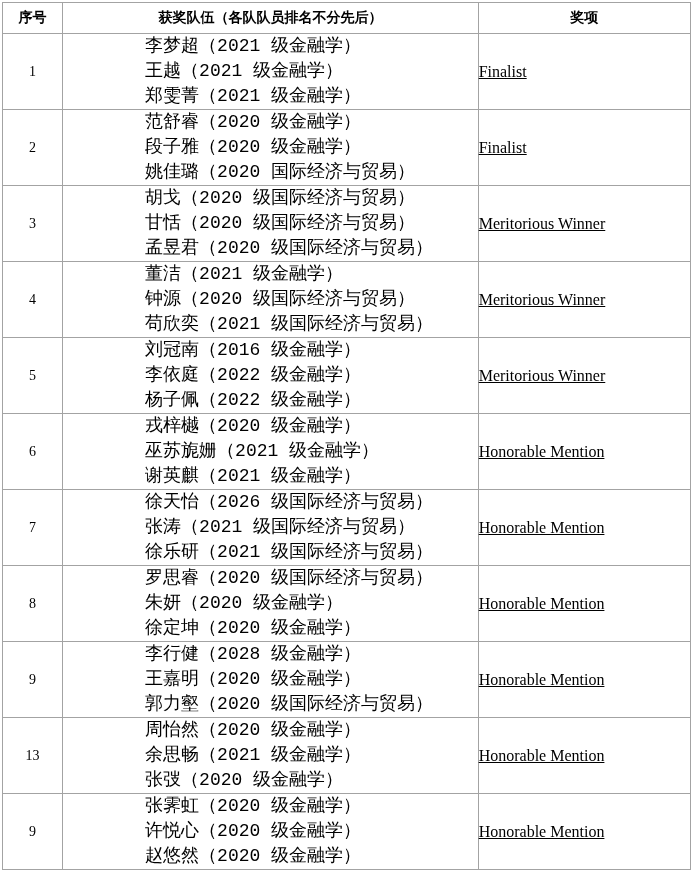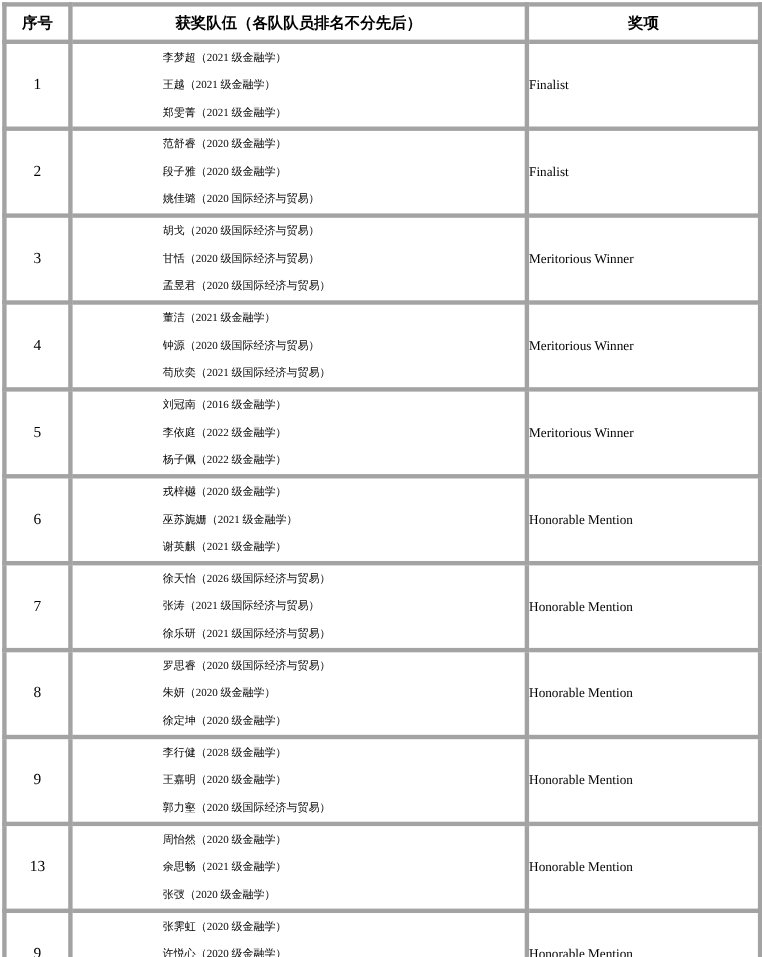--- a/index.html
+++ b/index.html
@@ -20,21 +20,21 @@
     box-sizing: border-box;
   }
   table.award-table {
     border-collapse: collapse;
     width: 689px;
     margin: 2px 2px 0 2px;
     table-layout: fixed;
   }
   table.award-table th,
   table.award-table td {
-    border: 4px solid #a3a3a3;
+    border: 1px solid #a3a3a3;
     padding: 0;
     vertical-align: middle;
   }
   thead th {
     height: 30px;
     font-size: 14px;
     font-weight: bold;
     text-align: center;
     font-family: "Liberation Serif", serif;
   }
@@ -44,35 +44,36 @@
 
   td.cell-no {
     text-align: center;
     font-size: 14px;
     font-family: "Liberation Serif", serif;
   }
   td.cell-team {
     padding: 5px 0 5px 0;
   }
   td.cell-prize {
-    font-size: 12px;
+    font-size: 16px;
     padding-left: 8px;
     font-family: "Liberation Serif", serif;
+    text-decoration: underline;
   }
   .member-list {
     margin: 0;
     padding: 0;
     list-style: none;
   }
   .member-list li {
-    font-size: 10px;
+    font-size: 18px;
     line-height: 25px;
     padding-left: 82px;
     white-space: nowrap;
-    font-family: Liberation Serif, serif;
+    font-family: Liberation Mono, monospace;
   }
 </style>
 </head>
 <body>
 
 <div class="page">
   <table class="award-table">
     <colgroup>
       <col class="col-no">
       <col class="col-team">

